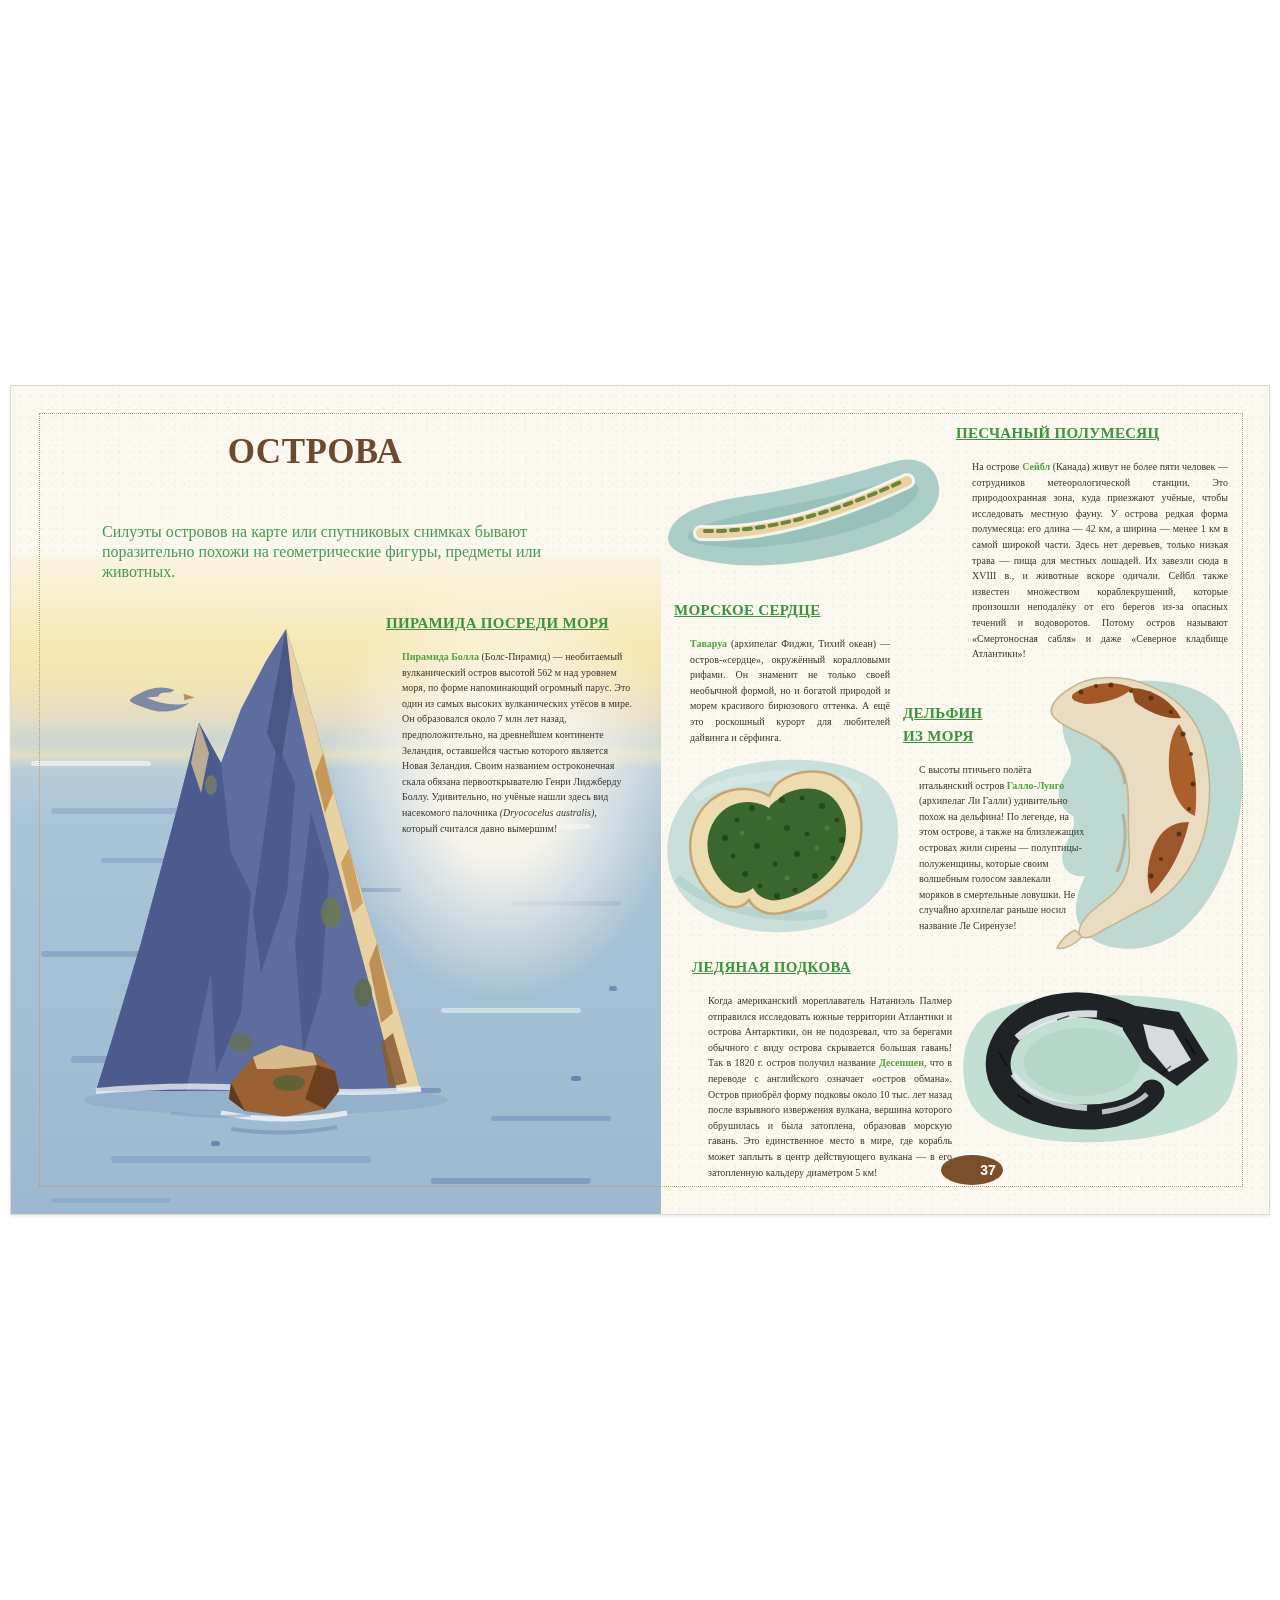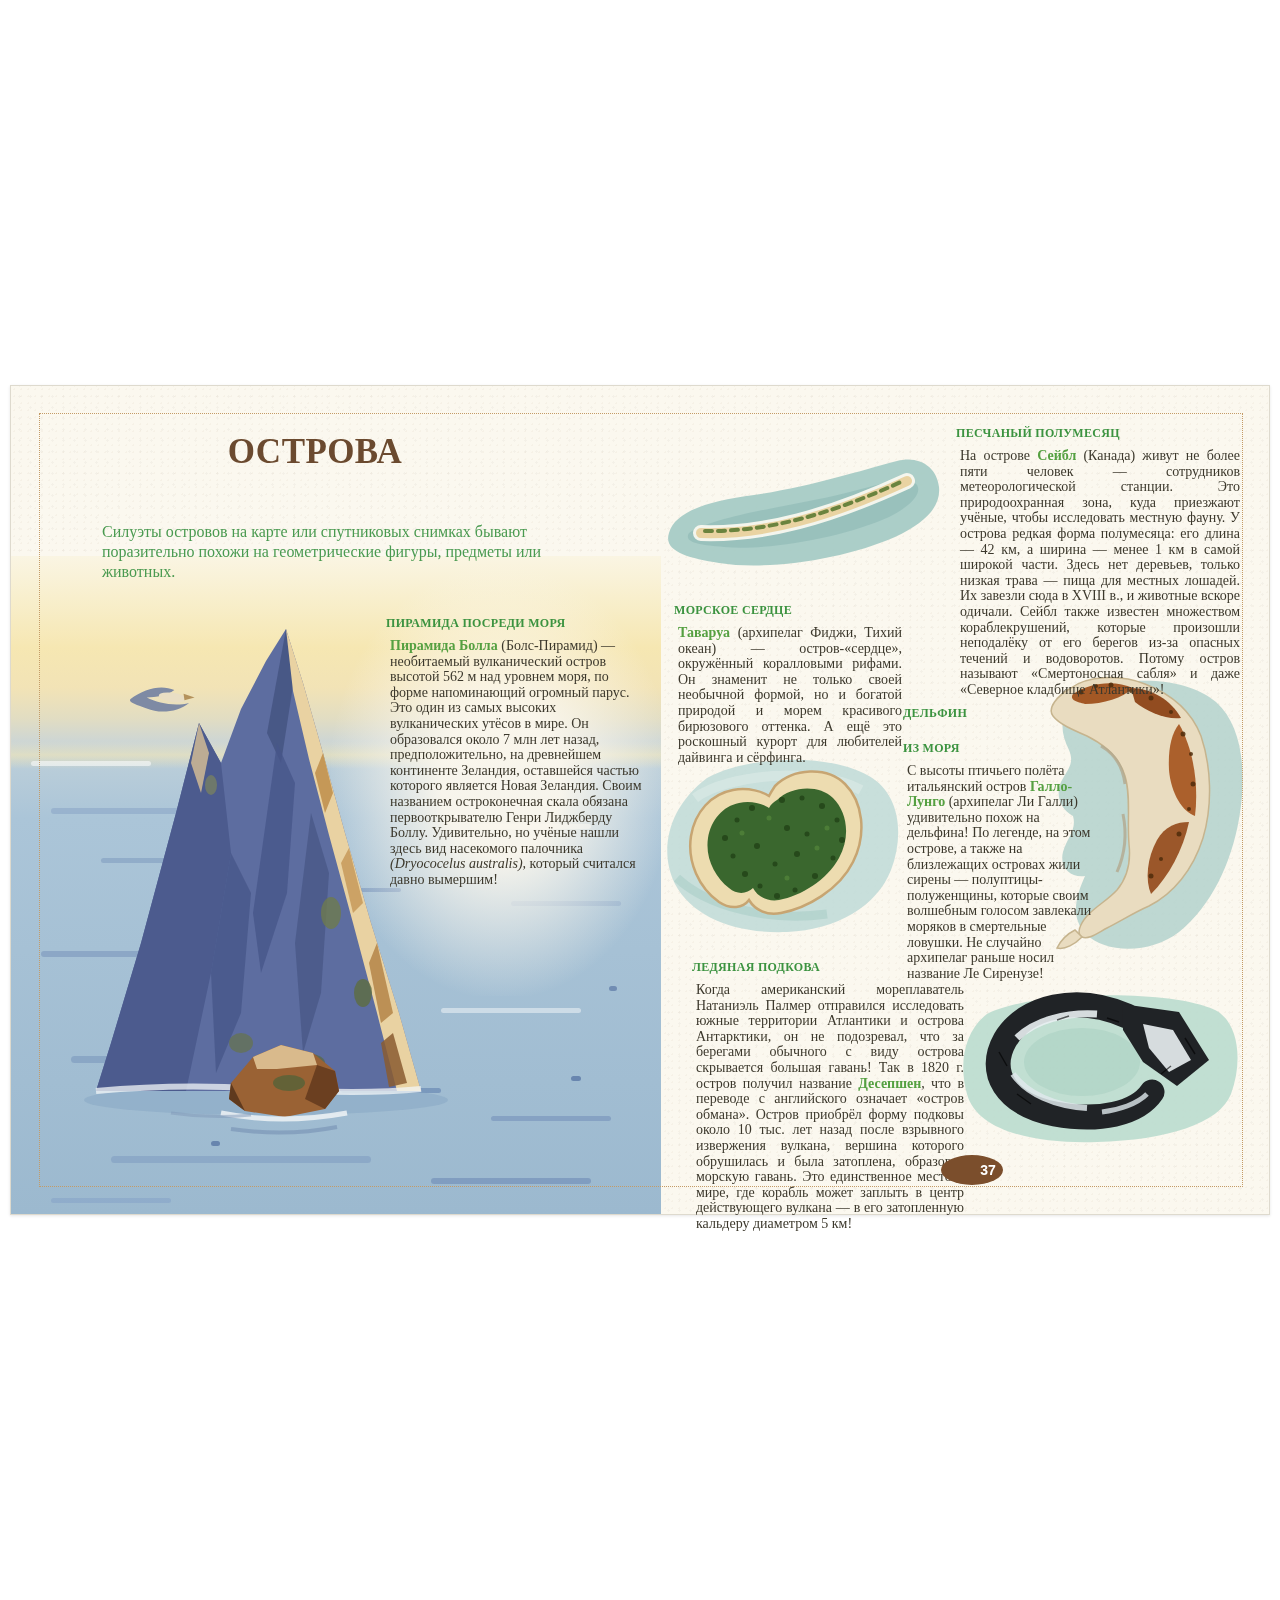--- a/index.html
+++ b/index.html
@@ -23,22 +23,22 @@
         background:linear-gradient(180deg,#faf5e3 0px,#f8efcd 42px,#f6e7b2 92px,#f2e3b6 132px,
                    #e2ddc2 162px,#cbd5d6 188px,#b9cdd9 212px,#abc5d8 262px,#9cb9cf 658px);}
   .glow{position:absolute;left:0;top:185px;width:650px;height:28px;
         background:linear-gradient(180deg,rgba(246,232,180,.0),rgba(246,232,180,.55),rgba(246,232,180,0));}
   .haze{position:absolute;left:320px;top:10px;width:340px;height:430px;
         background:radial-gradient(ellipse at center,rgba(251,247,237,.95) 25%,rgba(251,247,237,0) 72%);}
   .streak{position:absolute;border-radius:4px;}
   .pyr{position:absolute;left:70px;top:57px;width:380px;height:560px;}
   .bird{position:absolute;left:108px;top:123px;width:96px;height:46px;}
   .col{position:absolute;z-index:5;}
-  .h{font-weight:bold;font-size:12px;line-height:19px;color:#3c9340;letter-spacing:.3px;margin:0 0 5px 0;}
-  .b{font-size:14px;line-height:15.6px;color:#3c382c;margin:4px;}
+  .h{font-weight:bold;font-size:15px;line-height:19px;color:#3c9340;letter-spacing:.3px;margin:0 0 5px 0;text-decoration:underline;}
+  .b{font-size:10px;line-height:15.6px;color:#3c382c;margin:16px;}
   .just{text-align:justify;text-align-last:left;}
   .kw{color:#55a041;font-weight:bold;}
   .lat{font-style:italic;}
 
   
   .svgbox{position:absolute;z-index:3;}
   .badge{position:absolute;left:930px;top:769px;width:30px;height:30px;border-radius:50%;
          background:#7b4e2c;color:#fff;z-index:7;display:flex;align-items:center;justify-content:center;
          font-family:"Liberation Sans",sans-serif;font-weight:bold;font-size:14px;padding-left:32px;}
 </style>
@@ -173,21 +173,21 @@
       <g fill="#4f8038" opacity=".9">
         <circle cx="122" cy="80" r="2.5"></circle>
           <circle cx="170" cy="110" r="2.5"></circle>
           <circle cx="140" cy="140" r="2.5"></circle>
         <circle cx="95" cy="95" r="2.5"></circle>
           <circle cx="180" cy="90" r="2.5"></circle>
       </g>
     </svg>
 
     <div class="col" style="left:892px;top:318px;width:200px;">
-      <div class="h" style="margin-bottom:16px;">ДЕЛЬФИН</div>
+      <div class="h" style="margin-bottom:4px;">ДЕЛЬФИН</div>
       <div class="h">ИЗ МОРЯ</div>
       <p class="b"><span>С высоты птичьего полёта итальянский остров </span><span class="kw">Галло-Лунго</span><span> (архипелаг Ли Галли) удивительно похож на дельфина! По легенде, на этом острове, а также на близлежащих островах жили сирены — полуптицы-полуженщины, которые своим волшебным голосом завлекали моряков в смертельные ловушки. Не случайно архипелаг раньше носил название Ле Сиренузе!</span></p>
     </div>
 
     <svg class="svgbox" style="left:1000px;top:268px;width:245px;height:300px;" viewBox="0 0 245 300">
       <path d="M60,52 C90,20 170,18 205,48 C232,72 236,120 228,165 C220,210 200,252 168,278 C140,300 95,300 75,280 C58,263 66,240 74,222 C60,224 48,214 52,198 C56,184 66,176 62,162 C50,156 44,142 50,128 C56,116 64,110 58,96 C50,80 48,64 60,52 Z" fill="#b7d4ce" opacity=".9"></path>
       <path d="M60,34 C76,22 108,20 134,30 C160,40 180,56 190,82 C200,112 202,150 192,184 C182,216 162,240 138,252 C124,258 108,268 96,274 C88,278 78,286 71,283 C65,280 69,270 76,262 C85,252 97,246 106,236 C116,224 120,208 118,190 C116,166 120,142 114,122 C108,102 92,90 76,82 C62,76 48,70 42,62 C36,54 46,42 60,34 Z" fill="#e9dcc0" stroke="#c6b48e" stroke-width="1.5"></path>
       <path d="M71,283 C64,290 54,296 46,294 C50,286 56,280 64,276 Z" fill="#e9dcc0" stroke="#c6b48e" stroke-width="1.5"></path>
       <path d="M62,40 C80,28 104,26 122,34 C112,44 92,50 74,50 C66,48 58,46 62,40 Z" fill="#9c4c18" opacity=".92"></path>
       <path d="M120,34 C140,34 160,46 170,64 C156,66 136,58 124,48 Z" fill="#8a3f12" opacity=".92"></path>

